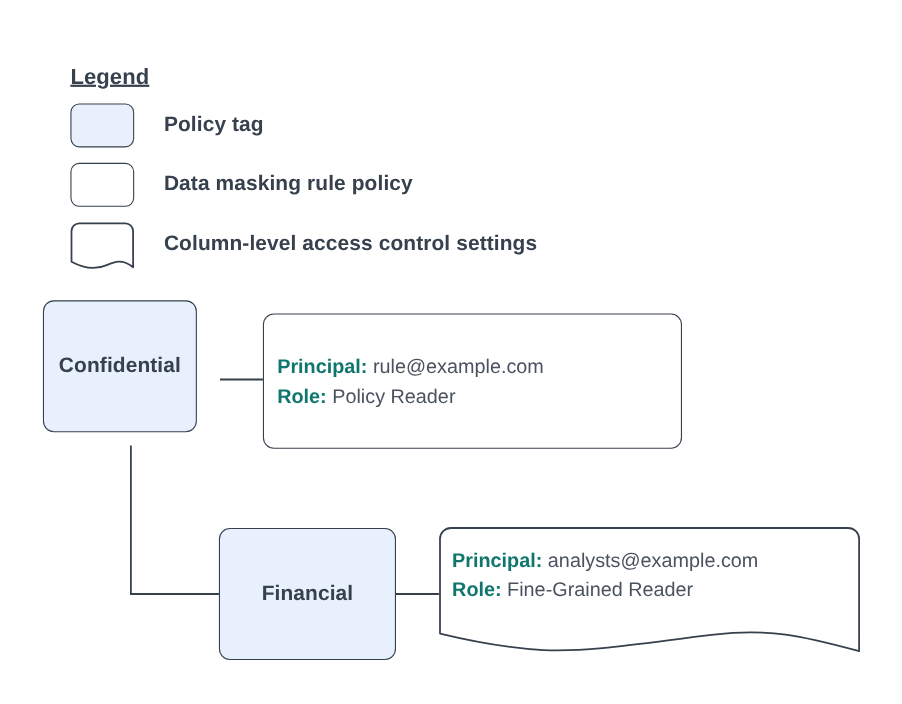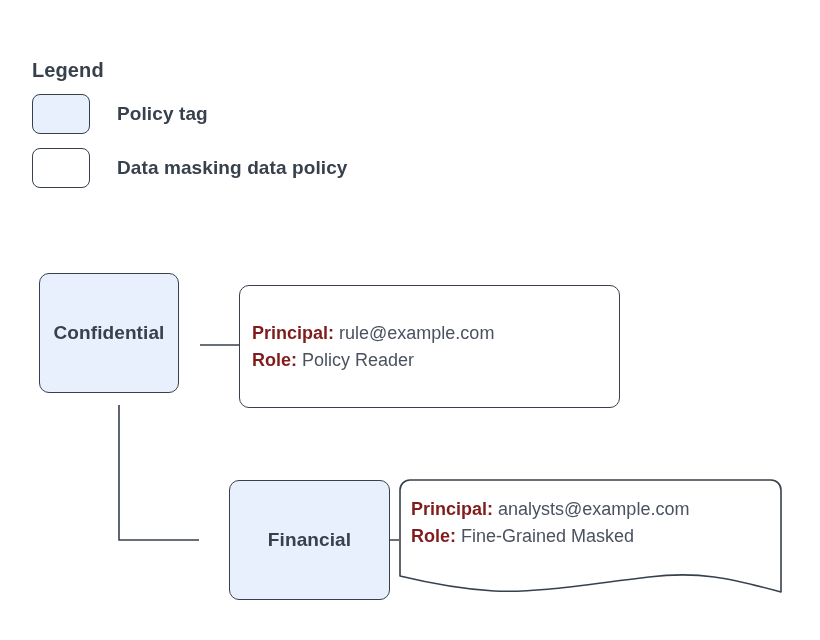--- a/index.html
+++ b/index.html
@@ -13,23 +13,24 @@
     position: relative;
     overflow: hidden;
     font-family: "Liberation Sans", sans-serif;
     color: #37404d;
     -webkit-font-smoothing: antialiased;
   }
 
   
   #legend {
     position: absolute;
-    left: 32px;
+    left: 64px;
     top: 58px;
     width: 600px;
+    text-decoration: underline;
   }
   #legend-title {
     font-size: 20px;
     font-weight: bold;
     color: #37404d;
     letter-spacing: 0.1px;
     line-height: 24px;
     margin: 0 0 12px 0;
   }
   .legend-row {
@@ -111,21 +112,20 @@
     left: 39px;
     top: 273px;
     width: 140px;
     height: 120px;
   }
   #node-financial {
     left: 199px;
     top: 480px;
     width: 161px;
     height: 120px;
-    margin-left: 30px;
   }
 
   .callout {
     position: absolute;
     box-sizing: border-box;
     pointer-events: auto;
   }
   .callout-plain {
     border: 1.6px solid #37404d;
     border-radius: 10px;
@@ -160,44 +160,55 @@
     line-height: 27px;
     color: #4a5260;
     white-space: nowrap;
   }
   #callout-financial .callout-text {
     top: 44px;
     transform: translateY(-50%);
   }
   .callout-text .k {
     font-weight: bold;
-    color: #7f1d1d;
+    color: #0f766e;
   }
   .callout-text .v {
     font-weight: normal;
     color: #4a5260;
   }
   .callout-line { display: block; }
 </style>
 </head>
 <body>
 
 <div id="legend">
   <div id="legend-title">Legend</div>
 
   <div class="legend-row">
     <div class="legend-swatch tag-box"></div>
     <div class="legend-label">Policy tag</div>
   </div>
 
   <div class="legend-row">
     <div class="legend-swatch plain-box"></div>
-    <div class="legend-label">Data masking data policy</div>
-  </div>
-
+    <div class="legend-label">Data masking rule policy</div>
+  </div>
+
+  <div class="legend-row">
+    <div class="legend-swatch doc-box">
+      <svg viewBox="0 0 58 44" xmlns="http://www.w3.org/2000/svg" aria-hidden="true">
+        <path d="M 8,1 L 50,1 A 7,7 0 0 1 57,8 L 57,41
+                 C 47,33 40,36 33,39
+                 C 24,43 14,43 1,36
+                 L 1,8 A 7,7 0 0 1 8,1 Z" fill="#ffffff" stroke="#37404d" stroke-width="1.6" stroke-linejoin="round"></path>
+      </svg>
+    </div>
+    <div class="legend-label">Column-level access control settings</div>
+  </div>
 </div>
 
 <svg id="connectors" viewBox="0 0 820 640" xmlns="http://www.w3.org/2000/svg">
 
   <path d="M 200,345 L 239,345" fill="none" stroke="#37404d" stroke-width="1.6"></path>
 
   <path d="M 119,405 L 119,540 L 199,540" fill="none" stroke="#37404d" stroke-width="1.6"></path>
 
   <path d="M 360,540 L 399,540" fill="none" stroke="#37404d" stroke-width="1.6"></path>
 </svg>
@@ -233,18 +244,18 @@
                C 60,110 30,104 1,97
                L 1,11 A 10,10 0 0 1 11,1 Z" fill="#ffffff" stroke="#37404d" stroke-width="1.6" stroke-linejoin="round"></path>
     </svg>
     <div class="callout-text">
       <span class="callout-line">
         <span class="k">Principal:</span>
         <span class="v">analysts@example.com</span>
       </span>
       <span class="callout-line">
         <span class="k">Role:</span>
-        <span class="v">Fine-Grained Masked</span>
+        <span class="v">Fine-Grained Reader</span>
       </span>
     </div>
   </div>
 
 </div>
 
 </body></html>

